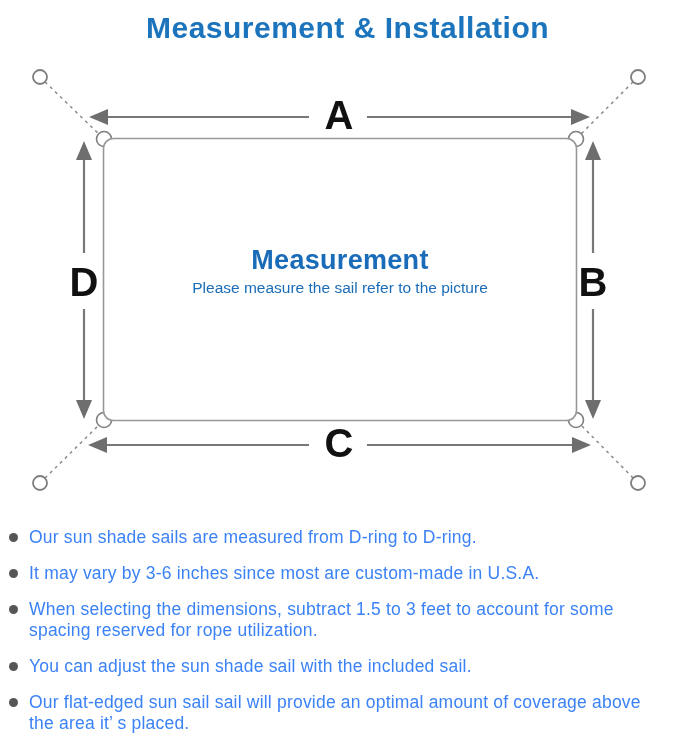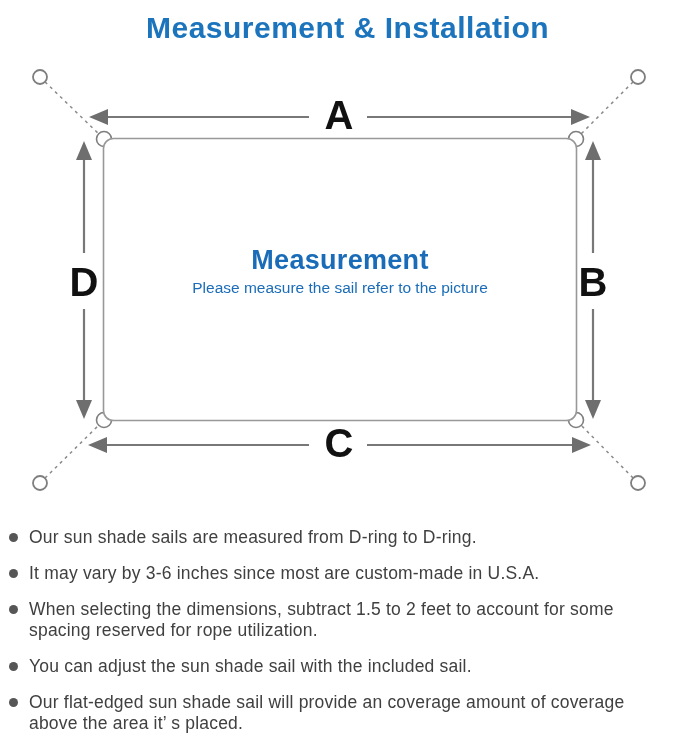--- a/index.html
+++ b/index.html
@@ -15,21 +15,21 @@
   .diagram-svg { position:absolute; top:50px; left:0; }
   .dim-label { font-size:40px; font-weight:bold; fill:#111111; }
   .center-heading { font-size:27px; font-weight:bold; fill:#1a6cb8; letter-spacing:0.3px; }
   .center-sub { font-size:15.5px; fill:#1a6cb8; }
   .notes {
     position:absolute; top:527px; left:9px; width:660px;
     list-style:none; margin:0; padding:0;
   }
   .note-item {
     display:flex; align-items:flex-start; margin-bottom:15px;
-    color:#404040; font-size:17.5px; line-height:21px; letter-spacing:0.2px;
+    color:#3b82f6; font-size:17.5px; line-height:21px; letter-spacing:0.2px;
   }
   .bullet-dot {
     flex:none; width:9px; height:9px; border-radius:50%;
     background:#565656; margin:6px 11px 0 0;
   }
   .note-text { flex:1; }
 </style>
 </head>
 <body>
 
@@ -100,25 +100,25 @@
     <li class="note-item">
       <span class="bullet-dot"></span>
       <span class="note-text">Our sun shade sails are measured from D-ring to D-ring.</span>
     </li>
     <li class="note-item">
       <span class="bullet-dot"></span>
       <span class="note-text">It may vary by 3-6 inches since most are custom-made in U.S.A.</span>
     </li>
     <li class="note-item">
       <span class="bullet-dot"></span>
-      <span class="note-text">When selecting the dimensions, subtract 1.5 to 2 feet to account for some spacing reserved for rope utilization.</span>
+      <span class="note-text">When selecting the dimensions, subtract 1.5 to 3 feet to account for some spacing reserved for rope utilization.</span>
     </li>
     <li class="note-item">
       <span class="bullet-dot"></span>
       <span class="note-text">You can adjust the sun shade sail with the included sail.</span>
     </li>
     <li class="note-item">
       <span class="bullet-dot"></span>
-      <span class="note-text">Our flat-edged sun shade sail will provide an coverage amount of coverage above the area it’ s placed.</span>
+      <span class="note-text">Our flat-edged sun sail sail will provide an optimal amount of coverage above the area it’ s placed.</span>
     </li>
   </ul>
 
 </div>
 
 </body></html>

